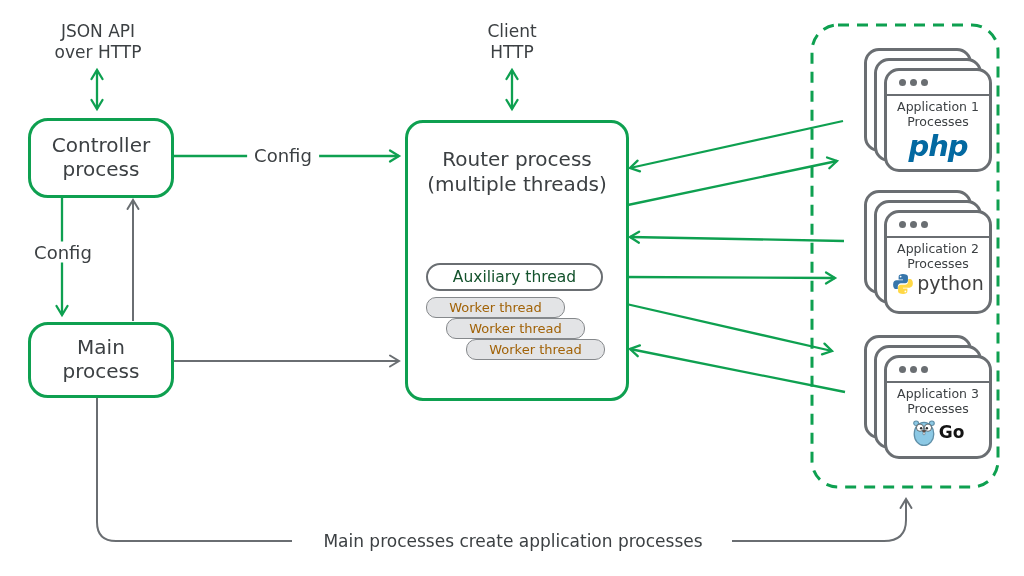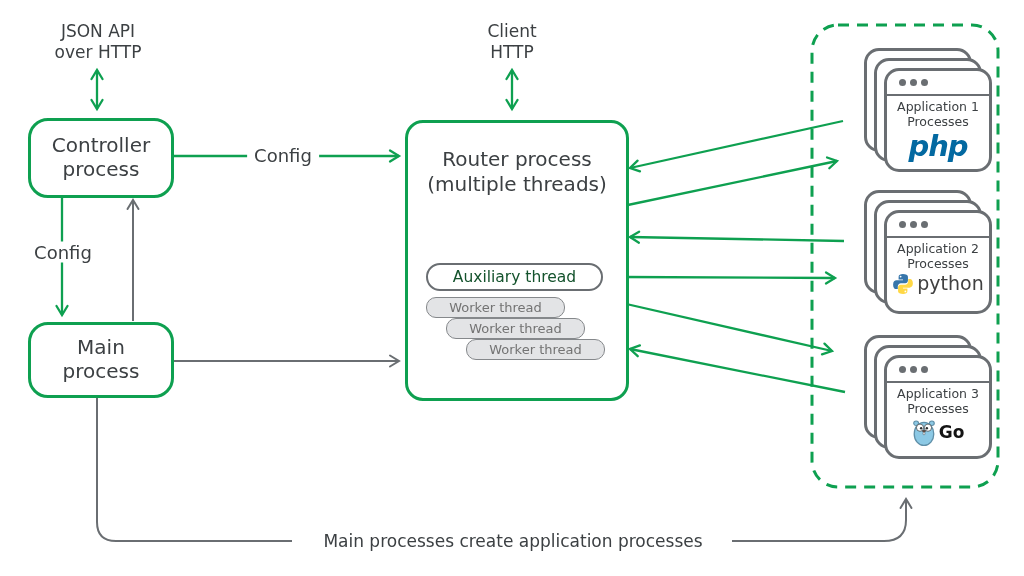--- a/index.html
+++ b/index.html
@@ -20,21 +20,21 @@
   #routerBox{border-radius:18px;display:block;}
   #routerTitle{margin-top:24px;text-align:center;font-size:20px;line-height:1.25;}
   .auxbox{
     position:absolute;left:18px;top:123px;width:177px;height:28px;background:#ffffff;
     border:2px solid #6a6e72;border-radius:14px;display:flex;align-items:center;justify-content:center;
     font-size:15.5px;color:#14532d;box-sizing:border-box;margin-top:17px;
   }
   .worker{
     position:absolute;width:139px;height:21px;background:#e3e4e6;border:1.5px solid #85888b;
     border-radius:10px;display:flex;align-items:center;justify-content:center;
-    font-size:13px;color:#737373;box-sizing:border-box;
+    font-size:13px;color:#a16207;box-sizing:border-box;
   }
   
   .appstack{position:absolute;left:864px;width:132px;height:128px;z-index:2;}
   .card{position:absolute;width:108px;height:104px;background:#ffffff;border:3px solid #6a6e72;border-radius:15px;box-sizing:border-box;}
   .card.b1{left:0;top:0;}
   .card.b2{left:10px;top:10px;}
   .card.front{left:20px;top:20px;}
   .cardhead{height:23px;border-bottom:2px solid #6a6e72;display:flex;align-items:center;padding-left:12px;gap:4px;}
   .dot{width:7px;height:7px;border-radius:50%;background:#6a6e72;display:inline-block;}
   .cardbody{display:flex;flex-direction:column;align-items:center;padding-top:3px;}

